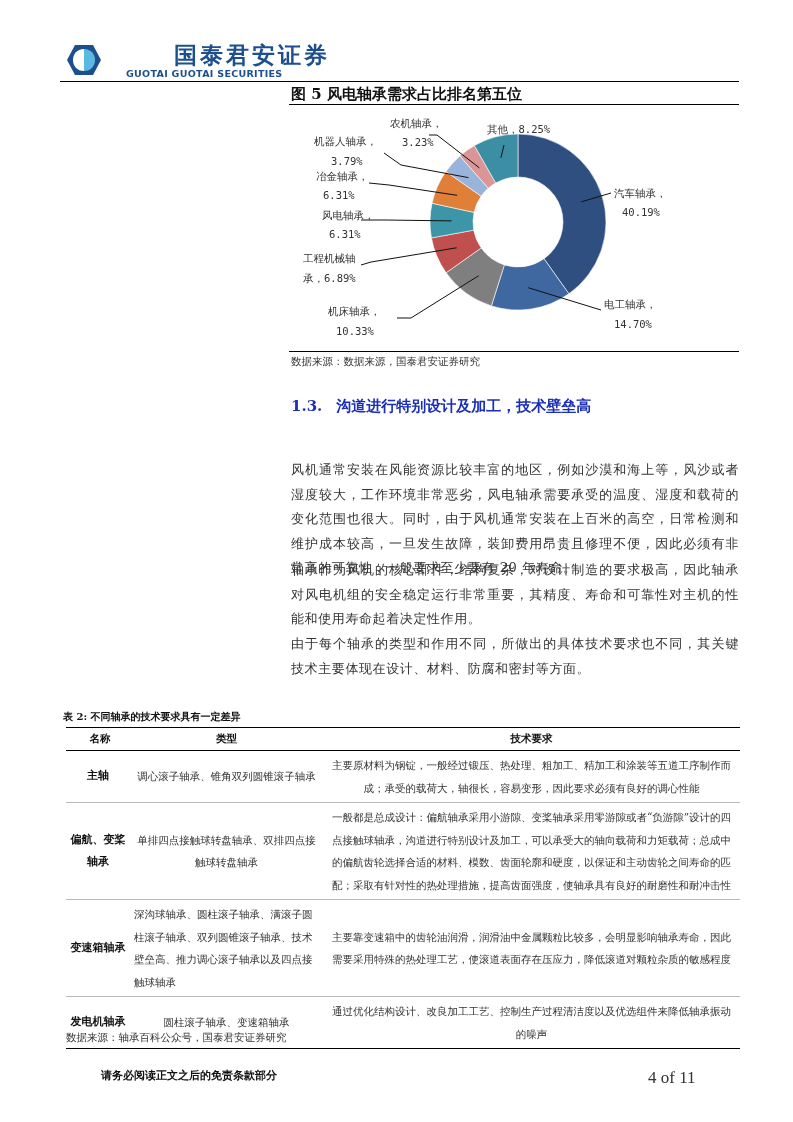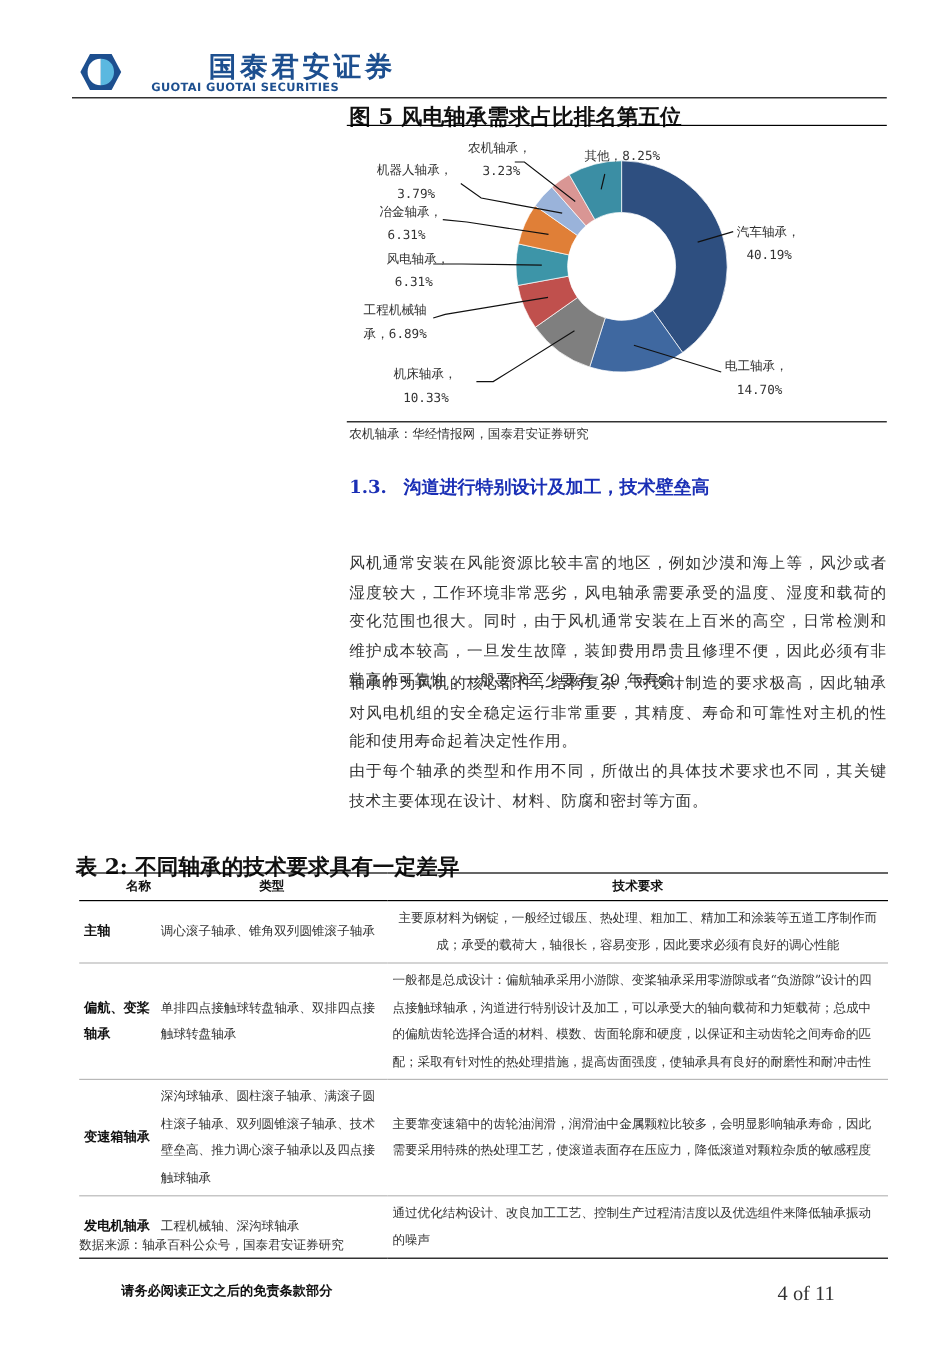--- a/index.html
+++ b/index.html
@@ -5,33 +5,33 @@
   html, body { margin: 0; padding: 0; background: #ffffff; }
   body { width: 793px; height: 1122px; position: relative; overflow: hidden;
          font-family: "DejaVu Serif", "Liberation Serif", serif; color: #222; }
   .abs { position: absolute; }
   .logo-mark { left: 66px; top: 44px; width: 36px; height: 32px; }
   .logo-cn { left: 126px; top: 40px; font-family: "DejaVu Sans", sans-serif; font-weight: bold;
              font-size: 23px; color: #1d4f8f; letter-spacing: 3px; margin-left: 48px; }
   .logo-en { left: 126px; top: 68px; font-family: "DejaVu Sans", sans-serif; font-weight: bold;
              font-size: 9.5px; color: #1d4f8f; letter-spacing: 0.3px; }
   .header-rule { left: 60px; top: 81px; width: 679px; height: 1px; background: #000; }
-  .fig-title { left: 291px; top: 85px; font-size: 18px; font-weight: bold; color: #111; }
+  .fig-title { left: 291px; top: 85px; font-size: 15px; font-weight: bold; color: #111; }
   .fig-rule { left: 289px; top: 104px; width: 450px; height: 1px; background: #000; }
   .fig-bottom-rule { left: 289px; top: 351px; width: 450px; height: 1px; background: #000; }
   .source { font-size: 10.5px; color: #333; }
   .chart-svg { left: 289px; top: 105px; width: 450px; height: 245px; }
   .chart-svg text { font-family: "DejaVu Sans Mono", "Liberation Mono", monospace; font-size: 10.5px; fill: #333; }
   .section-heading { left: 291px; top: 397px; font-size: 15px; font-weight: bold; color: #1a2fb5; }
   .section-heading .num { margin-right: 14px; }
   .para { left: 291px; width: 448px; font-size: 13px; line-height: 24.6px; color: #333; text-align: justify; letter-spacing: 0.6px; }
-  .table-title { left: 63px; top: 710px; font-size: 18px; font-weight: bold; color: #111; }
+  .table-title { left: 63px; top: 710px; font-size: 10px; font-weight: bold; color: #111; }
   table.spec { position: absolute; left: 66px; top: 727px; width: 674px; border-collapse: collapse; font-size: 10.5px; color: #333; }
   table.spec th { font-weight: bold; color: #111; padding: 2px 4px; height: 18px; border-top: 1.5px solid #000; border-bottom: 1.5px solid #000; }
-  table.spec td { padding: 3px 4px; border-bottom: 1px solid #b8b8b8; text-align: left; line-height: 22.5px; vertical-align: middle; }
+  table.spec td { padding: 3px 4px; border-bottom: 1px solid #b8b8b8; text-align: center; line-height: 22.5px; vertical-align: middle; }
   table.spec tr:last-child td { border-bottom: 1.5px solid #000; }
   table.spec td.name { font-weight: bold; color: #111; width: 56px; font-size: 11px; }
   table.spec td.type { width: 185px; }
   .footer-note { left: 101px; top: 1068px; font-size: 11px; font-weight: bold; color: #111; }
   .page-num { left: 648px; top: 1068px; font-size: 17px; color: #333; font-family: "Liberation Serif", serif; }
 </style>
 </head>
 <body>
 
 <svg class="abs logo-mark" viewBox="0 0 36 32">
@@ -84,35 +84,35 @@
   <text x="27" y="75">冶金轴承，</text>
   <text x="34" y="94">6.31%</text>
   <text x="25" y="40">机器人轴承，</text>
   <text x="42" y="60">3.79%</text>
   <text x="101" y="22">农机轴承，</text>
   <text x="113" y="41">3.23%</text>
   <text x="198" y="28">其他，8.25%</text>
 </svg>
 
 <div class="abs fig-bottom-rule"></div>
-<div class="abs source" style="left:291px; top:355px;">农机轴承：华经情报网，国泰君安证券研究</div>
+<div class="abs source" style="left:291px; top:355px;">数据来源：数据来源，国泰君安证券研究</div>
 
 <div class="abs section-heading">
   <span class="num">1.3.</span><span>沟道进行特别设计及加工，技术壁垒高</span>
 </div>
 
 <div class="abs para" style="top:458px;">风机通常安装在风能资源比较丰富的地区，例如沙漠和海上等，风沙或者湿度较大，工作环境非常恶劣，风电轴承需要承受的温度、湿度和载荷的变化范围也很大。同时，由于风机通常安装在上百米的高空，日常检测和维护成本较高，一旦发生故障，装卸费用昂贵且修理不便，因此必须有非常高的可靠性，一般要求至少要有 20 年寿命。</div>
 <div class="abs para" style="top:558px;">轴承作为风机的核心部件，结构复杂，对设计制造的要求极高，因此轴承对风电机组的安全稳定运行非常重要，其精度、寿命和可靠性对主机的性能和使用寿命起着决定性作用。</div>
 <div class="abs para" style="top:632px;">由于每个轴承的类型和作用不同，所做出的具体技术要求也不同，其关键技术主要体现在设计、材料、防腐和密封等方面。</div>
 
 <div class="abs table-title">表 2: 不同轴承的技术要求具有一定差异</div>
 <table class="spec">
   <thead>
     <tr>
-      <th style="text-align:right; padding-left:8px;">名称</th>
+      <th style="text-align:center; padding-left:8px;">名称</th>
       <th>类型</th>
       <th>技术要求</th>
     </tr>
   </thead>
   <tbody>
     <tr>
       <td class="name">主轴</td>
       <td class="type">调心滚子轴承、锥角双列圆锥滚子轴承</td>
       <td style="text-align:center;">主要原材料为钢锭，一般经过锻压、热处理、粗加工、精加工和涂装等五道工序制作而成；承受的载荷大，轴很长，容易变形，因此要求必须有良好的调心性能</td>
     </tr>
@@ -121,21 +121,21 @@
       <td class="type">单排四点接触球转盘轴承、双排四点接触球转盘轴承</td>
       <td>一般都是总成设计：偏航轴承采用小游隙、变桨轴承采用零游隙或者“负游隙”设计的四点接触球轴承，沟道进行特别设计及加工，可以承受大的轴向载荷和力矩载荷；总成中的偏航齿轮选择合适的材料、模数、齿面轮廓和硬度，以保证和主动齿轮之间寿命的匹配；采取有针对性的热处理措施，提高齿面强度，使轴承具有良好的耐磨性和耐冲击性</td>
     </tr>
     <tr>
       <td class="name">变速箱轴承</td>
       <td class="type" style="text-align:left;">深沟球轴承、圆柱滚子轴承、满滚子圆柱滚子轴承、双列圆锥滚子轴承、技术壁垒高、推力调心滚子轴承以及四点接触球轴承</td>
       <td>主要靠变速箱中的齿轮油润滑，润滑油中金属颗粒比较多，会明显影响轴承寿命，因此需要采用特殊的热处理工艺，使滚道表面存在压应力，降低滚道对颗粒杂质的敏感程度</td>
     </tr>
     <tr>
       <td class="name">发电机轴承</td>
-      <td class="type">工程机械轴、深沟球轴承</td>
+      <td class="type">圆柱滚子轴承、变速箱轴承</td>
       <td>通过优化结构设计、改良加工工艺、控制生产过程清洁度以及优选组件来降低轴承振动的噪声</td>
     </tr>
   </tbody>
 </table>
 <div class="abs source" id="table-source" style="left:66px; top:1031px;">数据来源：轴承百科公众号，国泰君安证券研究</div>
 
 <div class="abs footer-note">请务必阅读正文之后的免责条款部分</div>
 <div class="abs page-num">4 of 11</div>
 
 </body></html>

